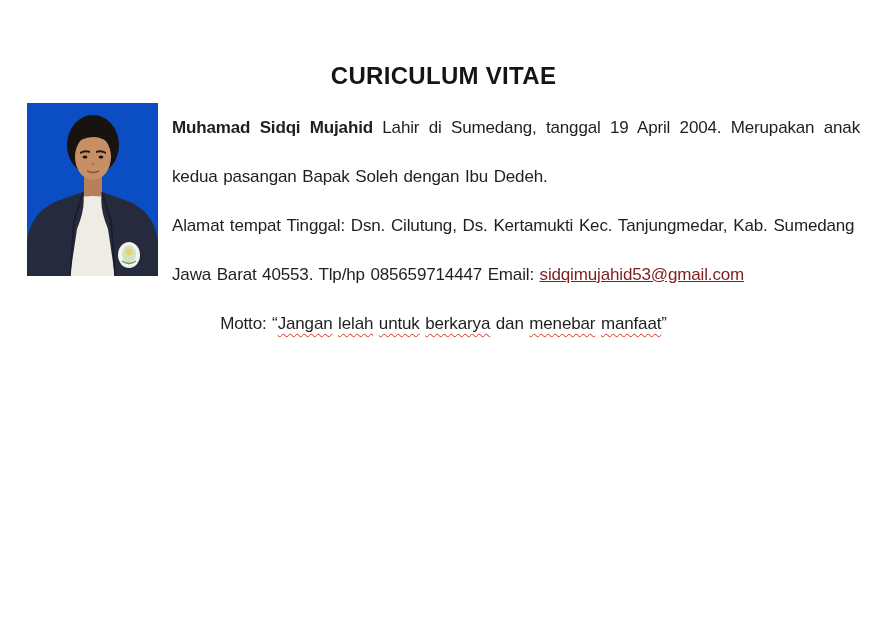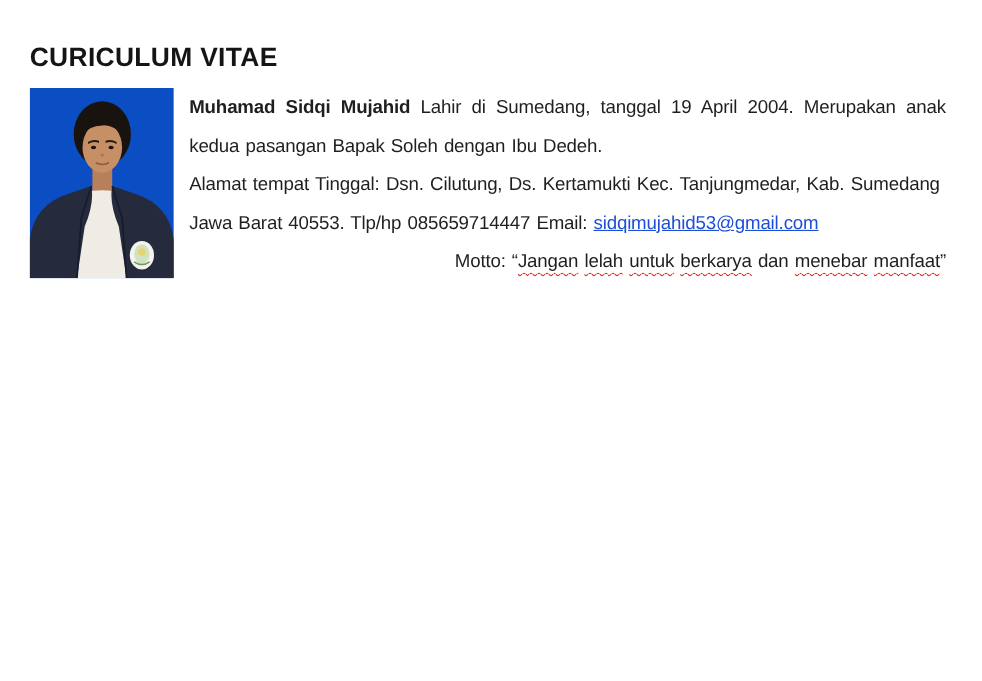--- a/index.html
+++ b/index.html
@@ -10,46 +10,47 @@
     background: #ffffff;
     overflow: hidden;
     font-family: "Liberation Sans", sans-serif;
     color: #1f1f1f;
   }
   .content {
     padding: 0 33px 0 27px;
   }
   .doc-title {
     margin: 0 0 14px 0;
-    padding-top: 39px;
+    padding-top: 62px;
     font-size: 24px;
     line-height: 27px;
     font-weight: 700;
+    text-align: center;
     letter-spacing: 0.3px;
     color: #151515;
   }
   .photo {
     float: left;
     width: 131px;
     height: 173px;
     margin: 0 14px 0 0;
     display: block;
   }
   .body-text p {
     margin: 0;
     font-size: 17px;
-    line-height: 35px;
+    line-height: 49px;
     text-align: justify;
     letter-spacing: -0.15px;
     word-spacing: 1px;
   }
-  .body-text p.no-justify { text-align: right; }
+  .body-text p.no-justify { text-align: center; }
   .bold-name { font-weight: 700; }
   a.email-link {
-    color: #1d4ed8;
+    color: #7f1d1d;
     text-decoration: underline;
     cursor: pointer;
   }
   .squiggle {
     text-decoration-line: underline;
     text-decoration-style: wavy;
     text-decoration-color: #e02b20;
     text-decoration-thickness: 1px;
     text-underline-offset: 4px;
   }

